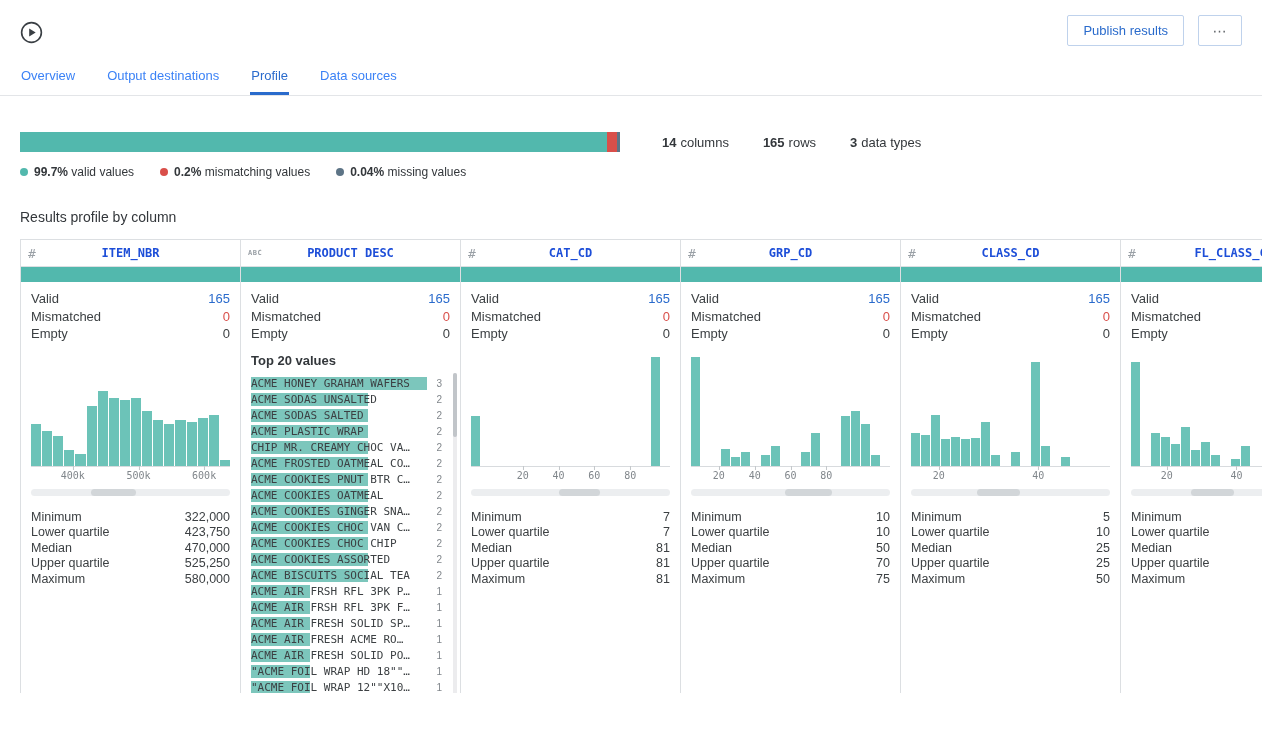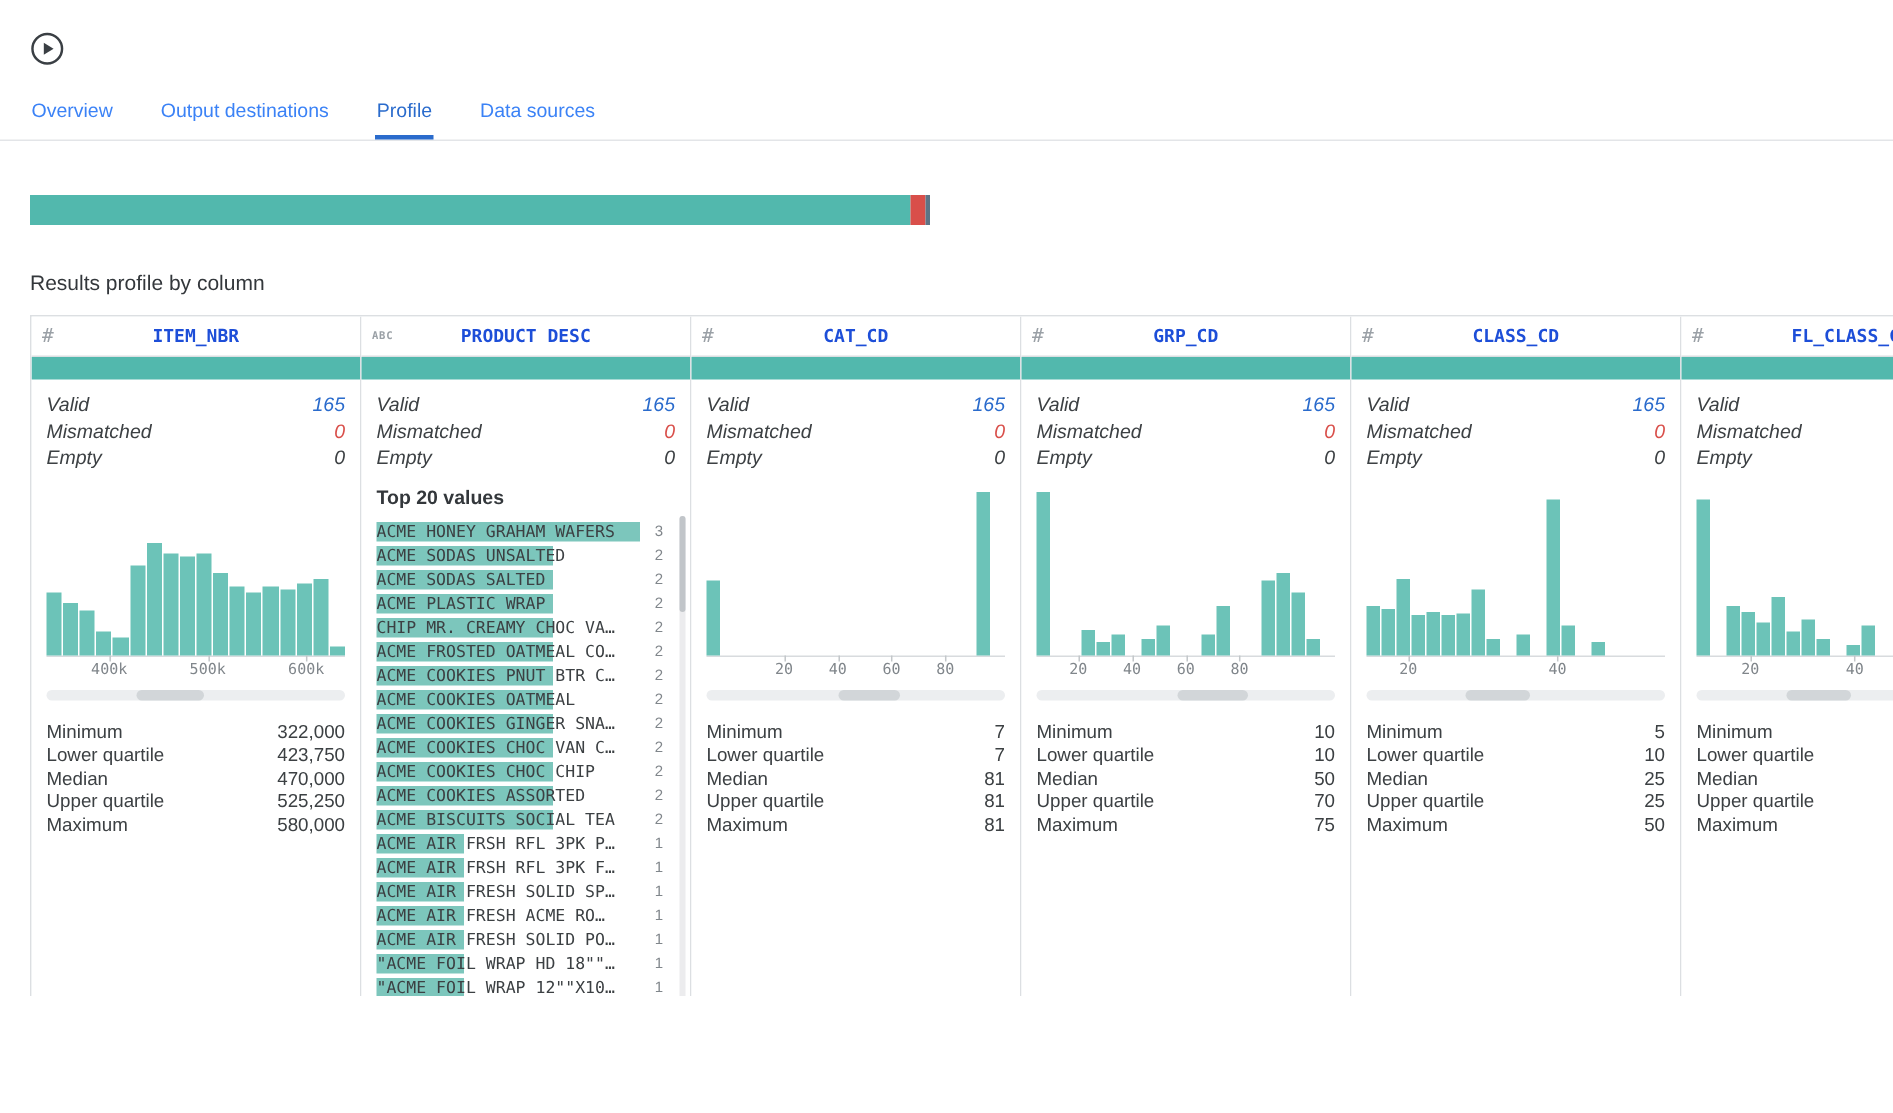--- a/index.html
+++ b/index.html
@@ -50,21 +50,21 @@
                   border-top:1px solid #dcdfe2; border-left:1px solid #dcdfe2; }
   .pcol { width:220px; flex:0 0 220px; border-right:1px solid #dcdfe2; position:relative; background:#fff; }
   .pcol-header { height:27px; border-bottom:1px solid #dcdfe2; display:flex; align-items:center;
                  padding:0 7px; position:relative; cursor:pointer; }
   .type-icon { color:#9aa0a6; font-size:13px; font-family:"DejaVu Sans Mono",monospace; z-index:1; }
   .type-icon.abc { font-size:7px; font-weight:bold; letter-spacing:0.5px; }
   .pcol-name { position:absolute; left:0; right:0; text-align:center;
                font-family:"DejaVu Sans Mono",monospace; font-size:12px; font-weight:bold; color:#1d4ed8; }
   .valid-strip { height:15px; background:#52b8ad; }
   .counts { padding:8px 10px 0; }
-  .count-row { display:flex; justify-content:space-between; font-size:13px; line-height:17.5px;font-style:italic; }
+  .count-row { display:flex; justify-content:space-between; font-size:13px; line-height:17.5px; }
   .val-blue { color:#2a6bcc; } .val-red { color:#d94f4a; } .val-dark { color:#3c4043; }
 
   .hist { height:110px; margin:14px 10px 0; display:flex; align-items:flex-end; gap:1px;
           border-bottom:1px solid #d8dbde; }
   .hbar { flex:1; background:#6cc3b8; }
   .ticks { position:relative; height:16px; margin:0 10px;
            font-family:"DejaVu Sans Mono",monospace; font-size:10px; color:#80868b; }
   .tick { position:absolute; top:3px; transform:translateX(-50%); }
   .tick::before { content:""; position:absolute; left:50%; top:-4px; width:1px; height:4px; background:#c3c7ca; }
   .brush { height:7px; background:#eceef0; border-radius:4px; margin:6px 10px 0; position:relative; cursor:pointer; }
@@ -84,37 +84,51 @@
 </head>
 <body>
 
 <div class="page">
 
   <div class="header">
     <svg class="job-icon" viewBox="0 0 24 24">
       <circle cx="12" cy="12" r="10.3" fill="none" stroke="#3a3f44" stroke-width="1.7"></circle>
       <path d="M9.6 7.8 L16.4 12 L9.6 16.2 Z" fill="#3a3f44"></path>
     </svg>
+    <div class="header-actions">
+      <button class="btn-outline">Publish results</button>
+      <button class="btn-more">⋯</button>
+    </div>
   </div>
 
   <div class="tabs">
       <div class="tab">Overview</div>
       <div class="tab">Output destinations</div>
       <div class="tab active">Profile</div>
       <div class="tab">Data sources</div>
     </div>
 
   <div class="alldata">
     <div class="bar-row">
       <div class="quality-bar">
         <div class="seg-valid"></div>
         <div class="seg-mismatch"></div>
         <div class="seg-missing"></div>
       </div>
+      <div class="summary">
+          <div class="summary-item"><b>14</b>columns</div>
+          <div class="summary-item"><b>165</b>rows</div>
+          <div class="summary-item"><b>3</b>data types</div>
+        </div>
     </div>
+    <div class="legend">
+        <div class="legend-item"><span class="dot" style="background:#52b8ad"></span><b>99.7%</b>&nbsp;valid values</div>
+        <div class="legend-item"><span class="dot" style="background:#d94f4a"></span><b>0.2%</b>&nbsp;mismatching values</div>
+        <div class="legend-item"><span class="dot" style="background:#5d7486"></span><b>0.04%</b>&nbsp;missing values</div>
+      </div>
   </div>
 
   <div class="profile">
     <div class="profile-title">Results profile by column</div>
     <div class="columns-wrap">
         <div class="pcol">
           <div class="pcol-header">
             <span class="type-icon">#</span>
             <span class="pcol-name">ITEM_NBR</span>
           </div>

